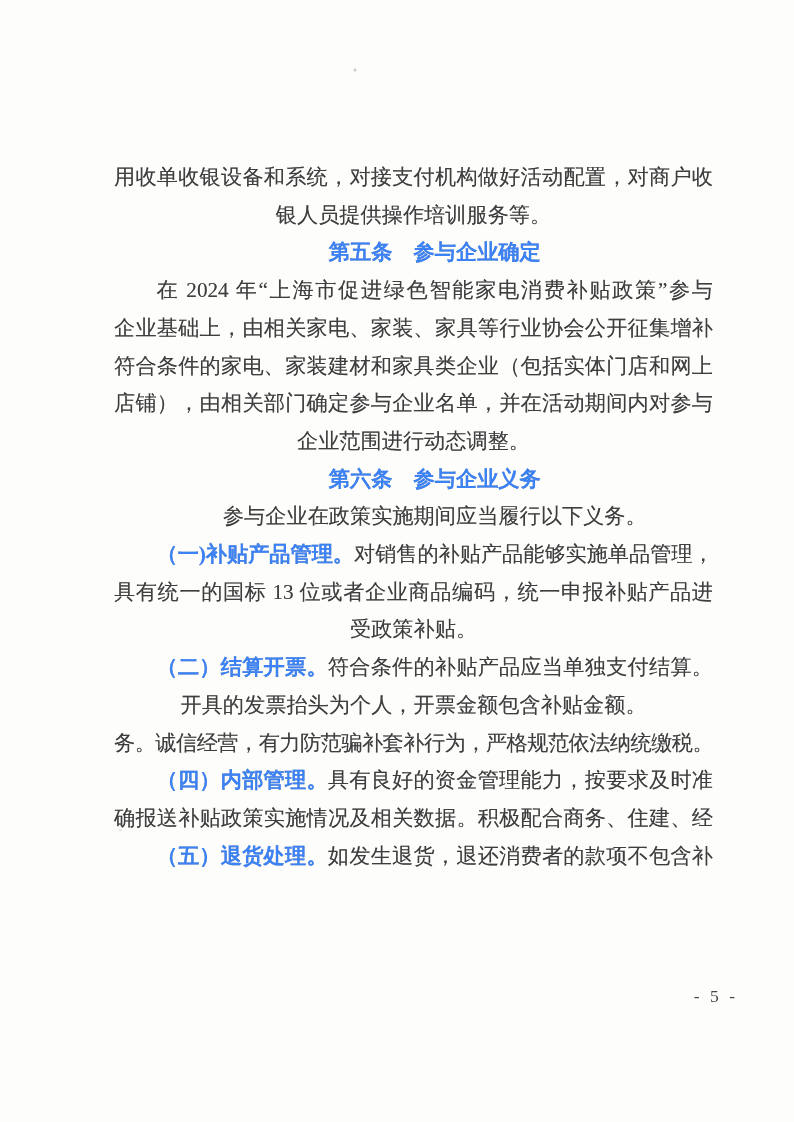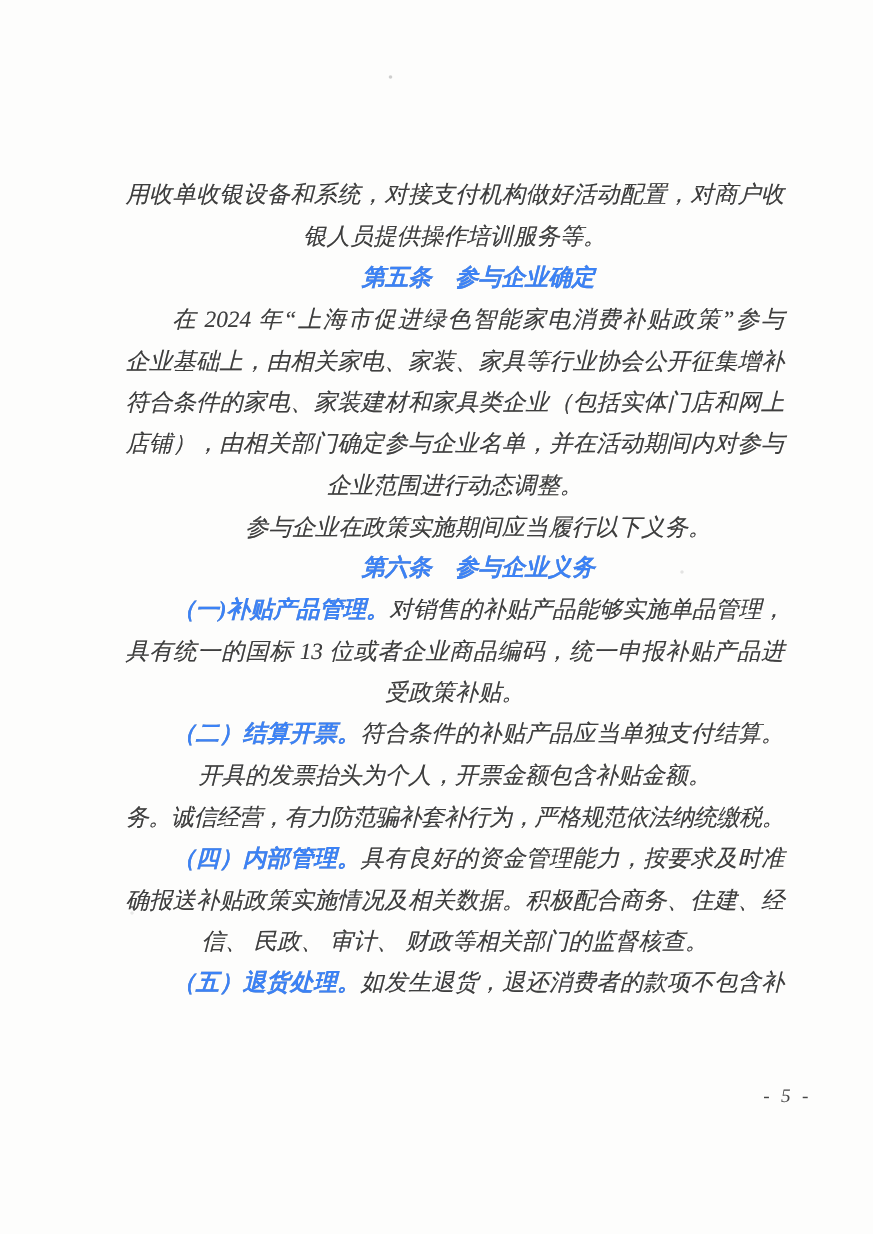--- a/index.html
+++ b/index.html
@@ -8,21 +8,20 @@
     background: #ffffff;
   }
   .page {
     position: relative;
     width: 794px;
     height: 1122px;
     margin: 0 auto;
     background: #fdfdfc;
     overflow: hidden;
     font-family: "Liberation Serif", "DejaVu Serif", serif;
-    font-style: italic;
   }
   
   .page::before {
     content: "";
     position: absolute;
     inset: 0;
     background:
       radial-gradient(circle at 355px 70px, rgba(120,120,120,.35) 0 1px, transparent 2px),
       radial-gradient(circle at 620px 520px, rgba(150,150,150,.25) 0 1px, transparent 2px),
       radial-gradient(circle at 120px 830px, rgba(150,150,150,.2) 0 1px, transparent 2px);
@@ -81,42 +80,41 @@
     <div class="line indent fill"><span class="plain">在 2024 年“上海市促进绿色智能家电消费补贴政策”参与</span></div>
 
     <div class="line fill"><span class="plain">企业基础上，由相关家电、家装、家具等行业协会公开征集增补</span></div>
 
     <div class="line fill"><span class="plain">符合条件的家电、家装建材和家具类企业（包括实体门店和网上</span></div>
 
     <div class="line fill"><span class="plain">店铺），由相关部门确定参与企业名单，并在活动期间内对参与</span></div>
 
     <div class="line"><span class="plain">企业范围进行动态调整。</span></div>
 
+    <div class="line indent"><span class="lead-b">第六条　参与企业义务</span></div>
+
     <div class="line indent"><span class="plain">参与企业在政策实施期间应当履行以下义务。</span></div>
-
-    <div class="line indent"><span class="lead-b">第六条　参与企业义务</span></div>
 
     <div class="line indent fill tight"><span class="lead-b">（一)补贴产品管理。</span><span class="plain">对销售的补贴产品能够实施单品管理，</span></div>
 
     <div class="line fill"><span class="plain">具有统一的国标 13 位或者企业商品编码，统一申报补贴产品进</span></div>
 
 
     <div class="line"><span class="plain">受政策补贴。</span></div>
 
     <div class="line indent fill"><span class="lead-b">（二）结算开票。</span><span class="plain">符合条件的补贴产品应当单独支付结算。</span></div>
 
     <div class="line"><span class="plain">开具的发票抬头为个人，开票金额包含补贴金额。</span></div>
 
 
     <div class="line fill tight"><span class="plain">务。诚信经营，有力防范骗补套补行为，严格规范依法纳统缴税。</span></div>
 
     <div class="line indent fill"><span class="lead-b">（四）内部管理。</span><span class="plain">具有良好的资金管理能力，按要求及时准</span></div>
 
     <div class="line fill"><span class="plain">确报送补贴政策实施情况及相关数据。积极配合商务、住建、经</span></div>
 
-    <div class="line"><span class="plain">信、 民政、 审计、 财政等相关部门的监督核查。</span></div>
 
     <div class="line indent fill"><span class="lead-b">（五）退货处理。</span><span class="plain">如发生退货，退还消费者的款项不包含补</span></div>
   </div>
 
   <div class="page-num">- 5 -</div>
 
 </div>
 
 </body></html>

